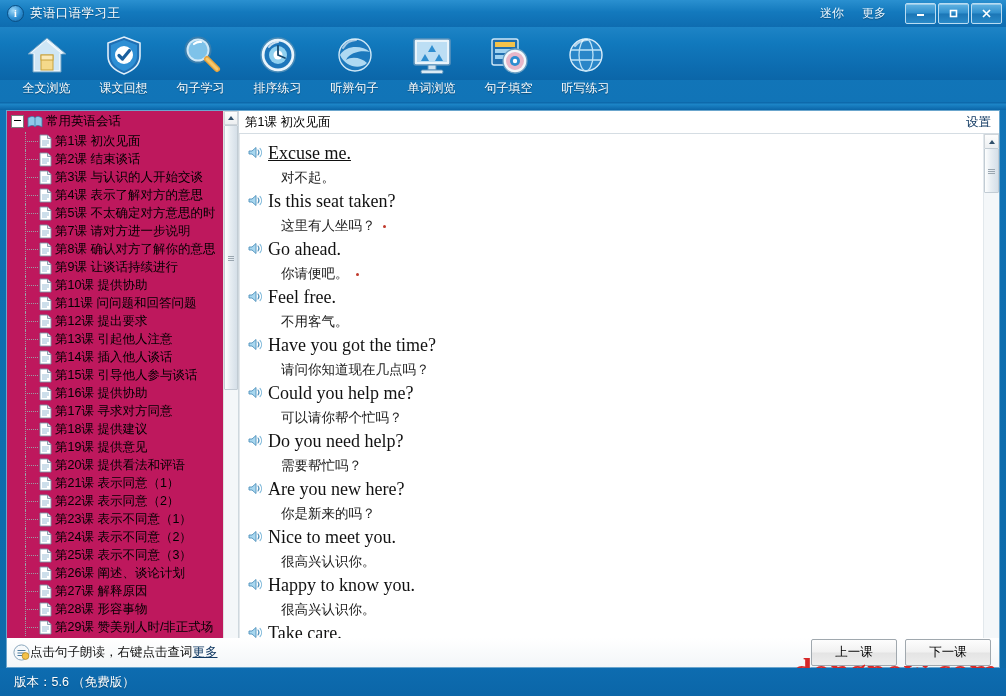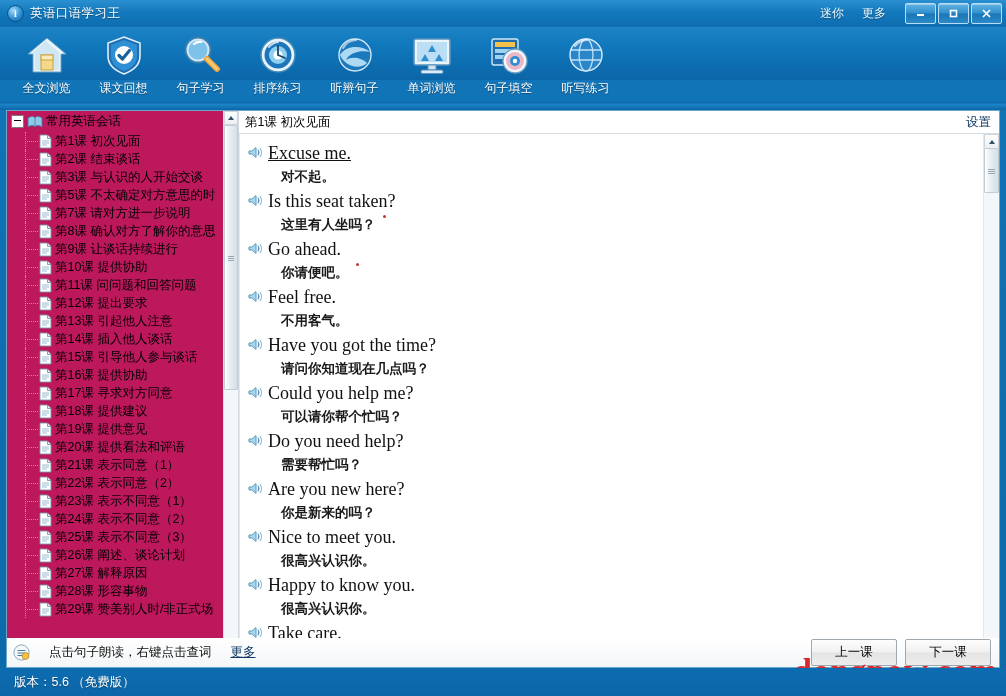--- a/index.html
+++ b/index.html
@@ -207,21 +207,21 @@
     position: absolute; left: 0; top: 0; right: 15px; bottom: 0;
     padding: 7px 0 0 8px; overflow: hidden;
   }
   .sent-row { display: flex; align-items: flex-start; height: 25px; }
   .spk { width: 20px; flex: none; padding-top: 4px; }
   .en {
     font-family: "Liberation Serif", "DejaVu Serif", serif;
     font-size: 18px; color: #111; line-height: 24px; white-space: nowrap;
   }
   .en.hoverlink { text-decoration: underline; }
-  .zh-row { height: 23px; padding-left: 33px; display: flex; align-items: flex-start; font-weight: bold; }
+  .zh-row { height: 23px; padding-left: 33px; display: flex; align-items: center; }
   .zh {
     font-size: 13.5px; color: #1a1a1a; line-height: 22px; white-space: nowrap;
   }
   .dot-mark {
     display: inline-block; width: 3px; height: 3px; border-radius: 50%;
     background: #c0392b; vertical-align: top; margin-left: 7px; margin-top: 1px;
   }
   .content-vscroll {
     position: absolute; right: 0; top: 0; bottom: 0; width: 15px;
     background: #f7f9fa; border-left: 1px solid #e2e8ec;
@@ -230,21 +230,21 @@
   .content-vscroll .sb-thumb { width: 15px; }
 
   
   .statusstrip {
     position: absolute; left: 6px; right: 6px; bottom: 28px; height: 30px;
     background: linear-gradient(180deg,#ffffff 0%, #f3f6f8 100%);
     border: 1px solid #6ba6cd; border-top: none;
     display: flex; align-items: center;
     box-sizing: border-box; padding: 0 6px;
   }
-  .tip { display: flex; align-items: center; gap: 19px; font-size: 12.5px; color: #111; }
+  .tip { display: flex; align-items: center; gap: 0; font-size: 12.5px; color: #111; }
   .tip-icon { width: 17px; height: 17px; flex: none; }
   .tip-more { color: #123a63; text-decoration: underline; }
   .nav-buttons { margin-left: auto; display: flex; gap: 8px; padding-right: 2px;}
   .navbtn {
     width: 84px; height: 25px;
     background: linear-gradient(180deg,#fdfdfd 0%, #f1f1f1 48%, #e4e4e4 52%, #ededed 100%);
     border: 1px solid #a0a8ae; border-radius: 2px;
     font-size: 12.5px; color: #000;
     display: flex; align-items: center; justify-content: center;
     cursor: default;
@@ -441,20 +441,29 @@
               </svg>
               <span class="tree-label">第3课 与认识的人开始交谈</span>
             </div>
             <div class="tree-item">
               <span class="tree-guide"></span>
               <svg class="doc-icon" viewBox="0 0 13 15">
                 <path d="M1 1 H8.5 L12 4.5 V14 H1 Z" fill="#ffffff" stroke="#7d93a6" stroke-width=".9"></path>
                 <path d="M8.5 1 V4.5 H12" fill="#dfe8ef" stroke="#7d93a6" stroke-width=".9"></path>
                 <path d="M3 7 H10 M3 9 H10 M3 11 H8" stroke="#8fb4d0" stroke-width=".9"></path>
               </svg>
+              <span class="tree-label">第4课 表示了解对方的意思</span>
+            </div>
+            <div class="tree-item">
+              <span class="tree-guide"></span>
+              <svg class="doc-icon" viewBox="0 0 13 15">
+                <path d="M1 1 H8.5 L12 4.5 V14 H1 Z" fill="#ffffff" stroke="#7d93a6" stroke-width=".9"></path>
+                <path d="M8.5 1 V4.5 H12" fill="#dfe8ef" stroke="#7d93a6" stroke-width=".9"></path>
+                <path d="M3 7 H10 M3 9 H10 M3 11 H8" stroke="#8fb4d0" stroke-width=".9"></path>
+              </svg>
               <span class="tree-label">第5课 不太确定对方意思的时</span>
             </div>
             <div class="tree-item">
               <span class="tree-guide"></span>
               <svg class="doc-icon" viewBox="0 0 13 15">
                 <path d="M1 1 H8.5 L12 4.5 V14 H1 Z" fill="#ffffff" stroke="#7d93a6" stroke-width=".9"></path>
                 <path d="M8.5 1 V4.5 H12" fill="#dfe8ef" stroke="#7d93a6" stroke-width=".9"></path>
                 <path d="M3 7 H10 M3 9 H10 M3 11 H8" stroke="#8fb4d0" stroke-width=".9"></path>
               </svg>
               <span class="tree-label">第7课 请对方进一步说明</span>

